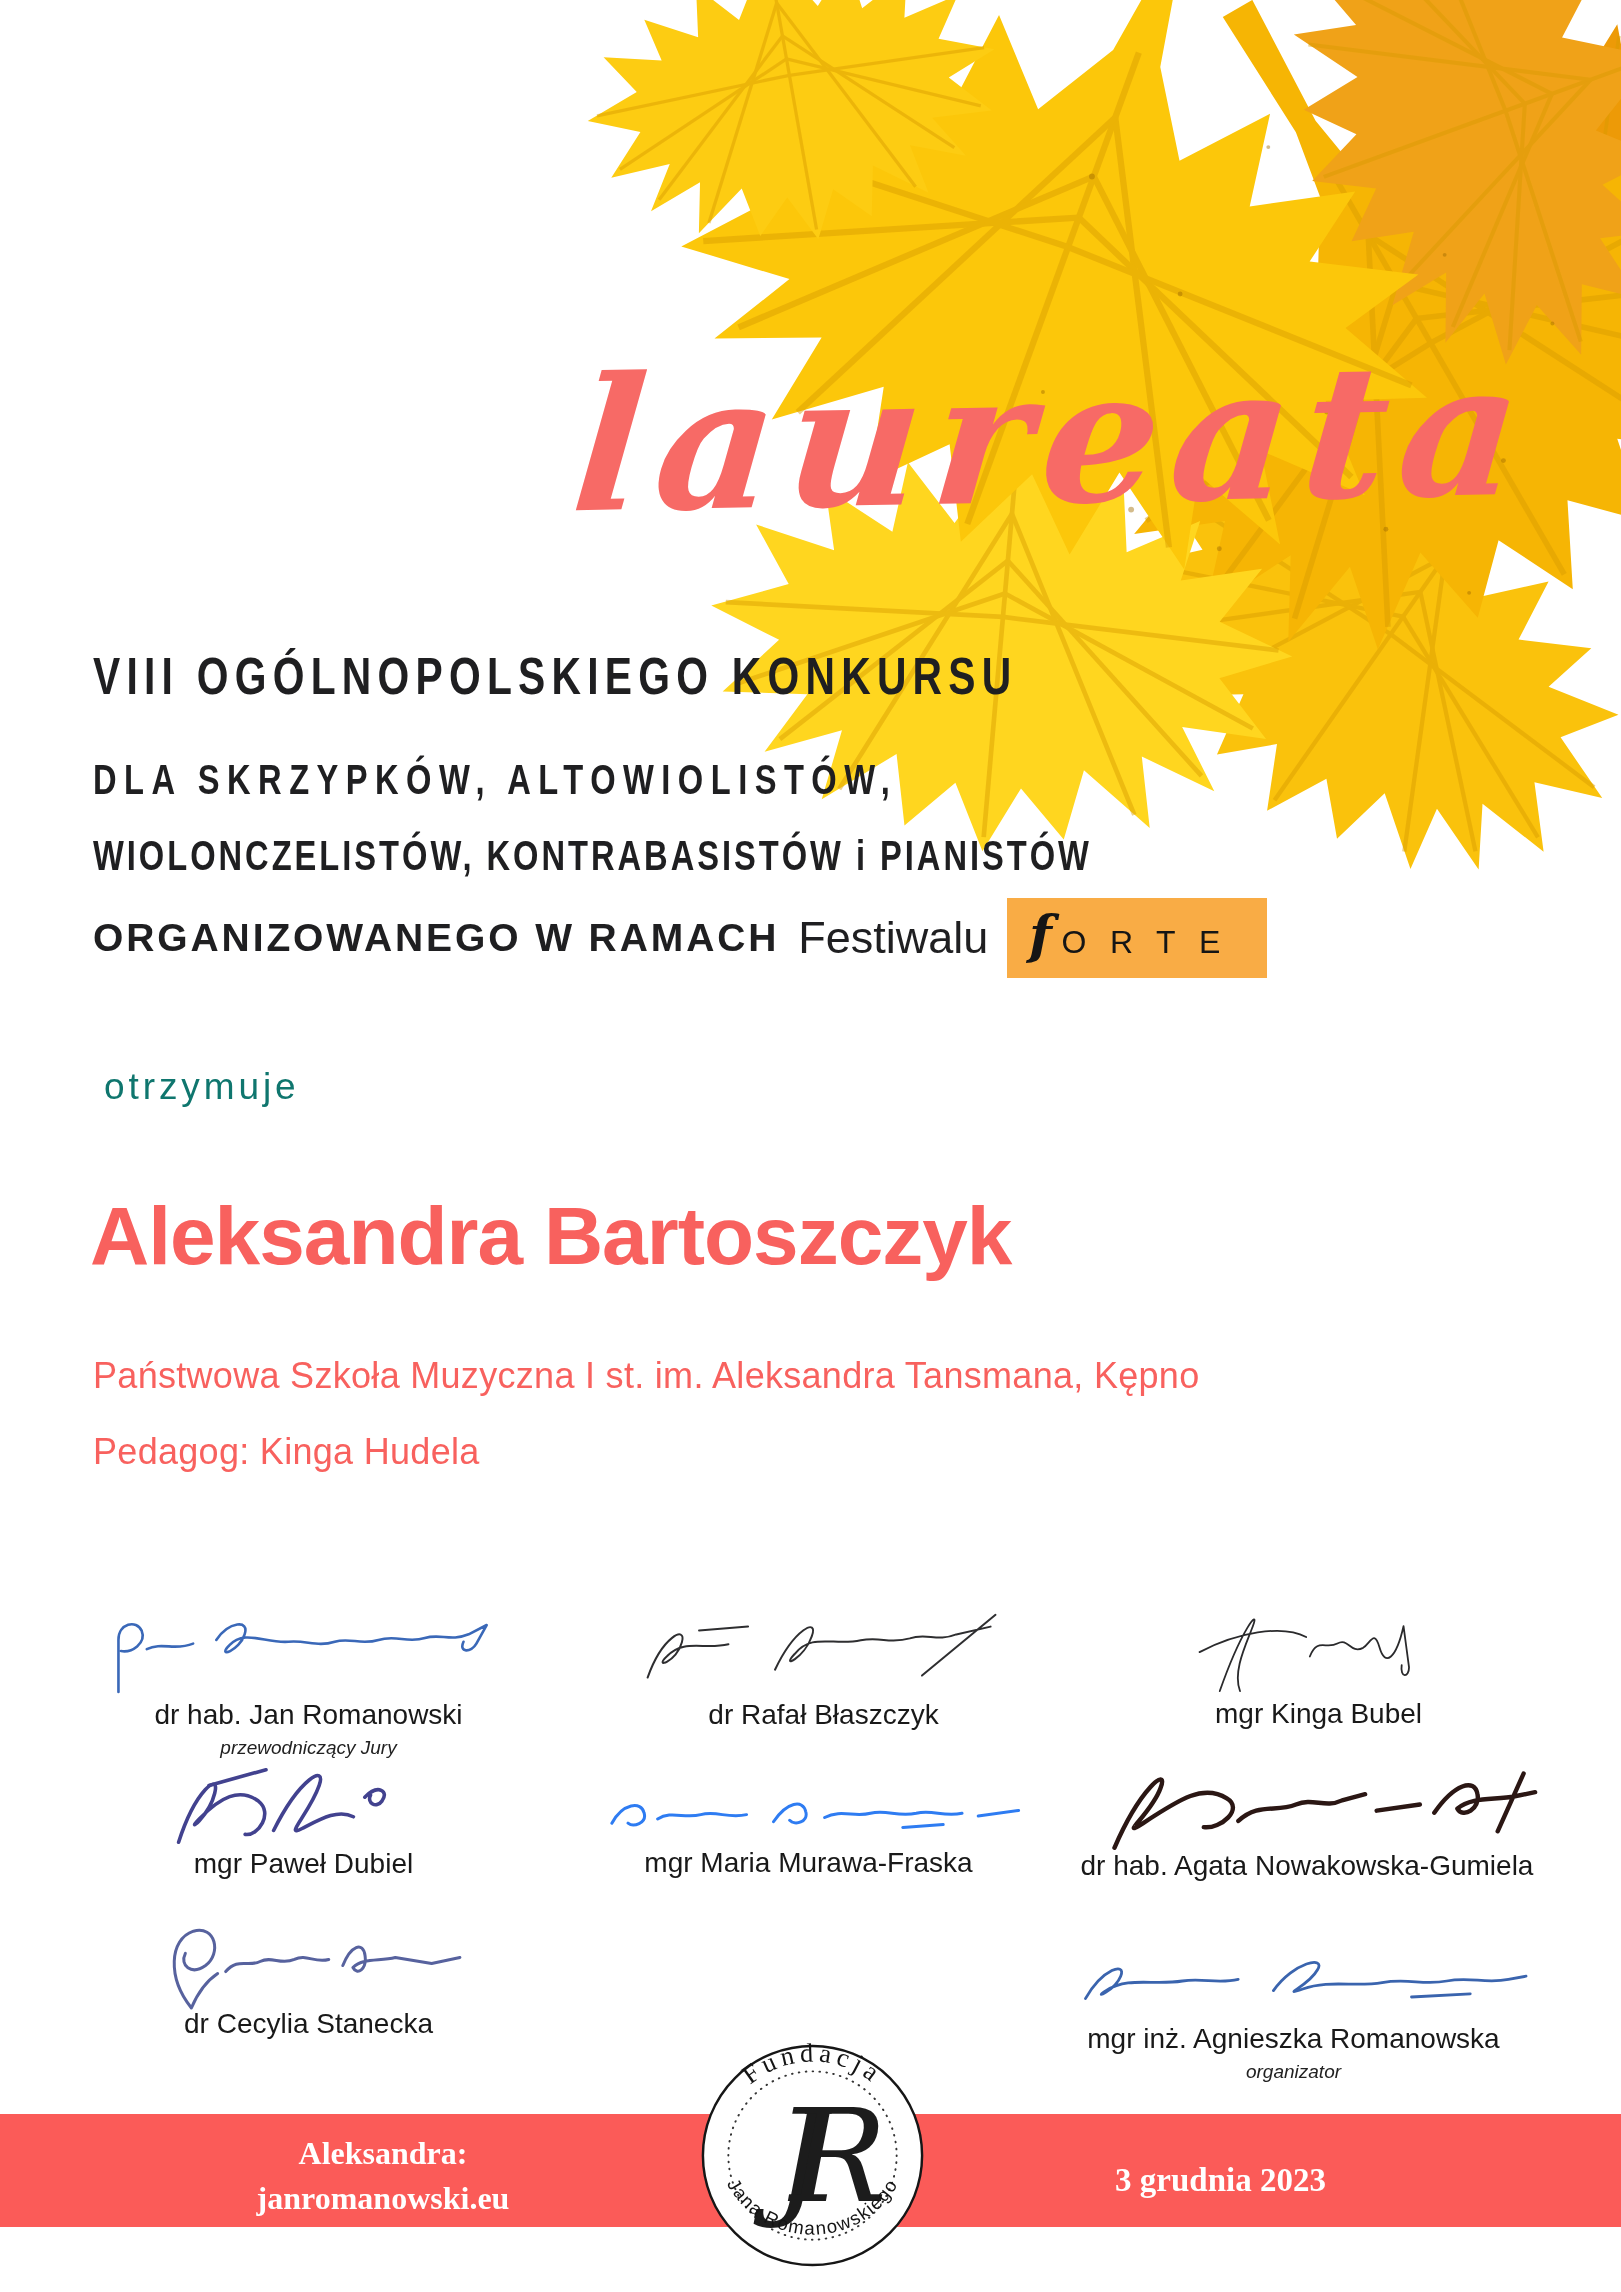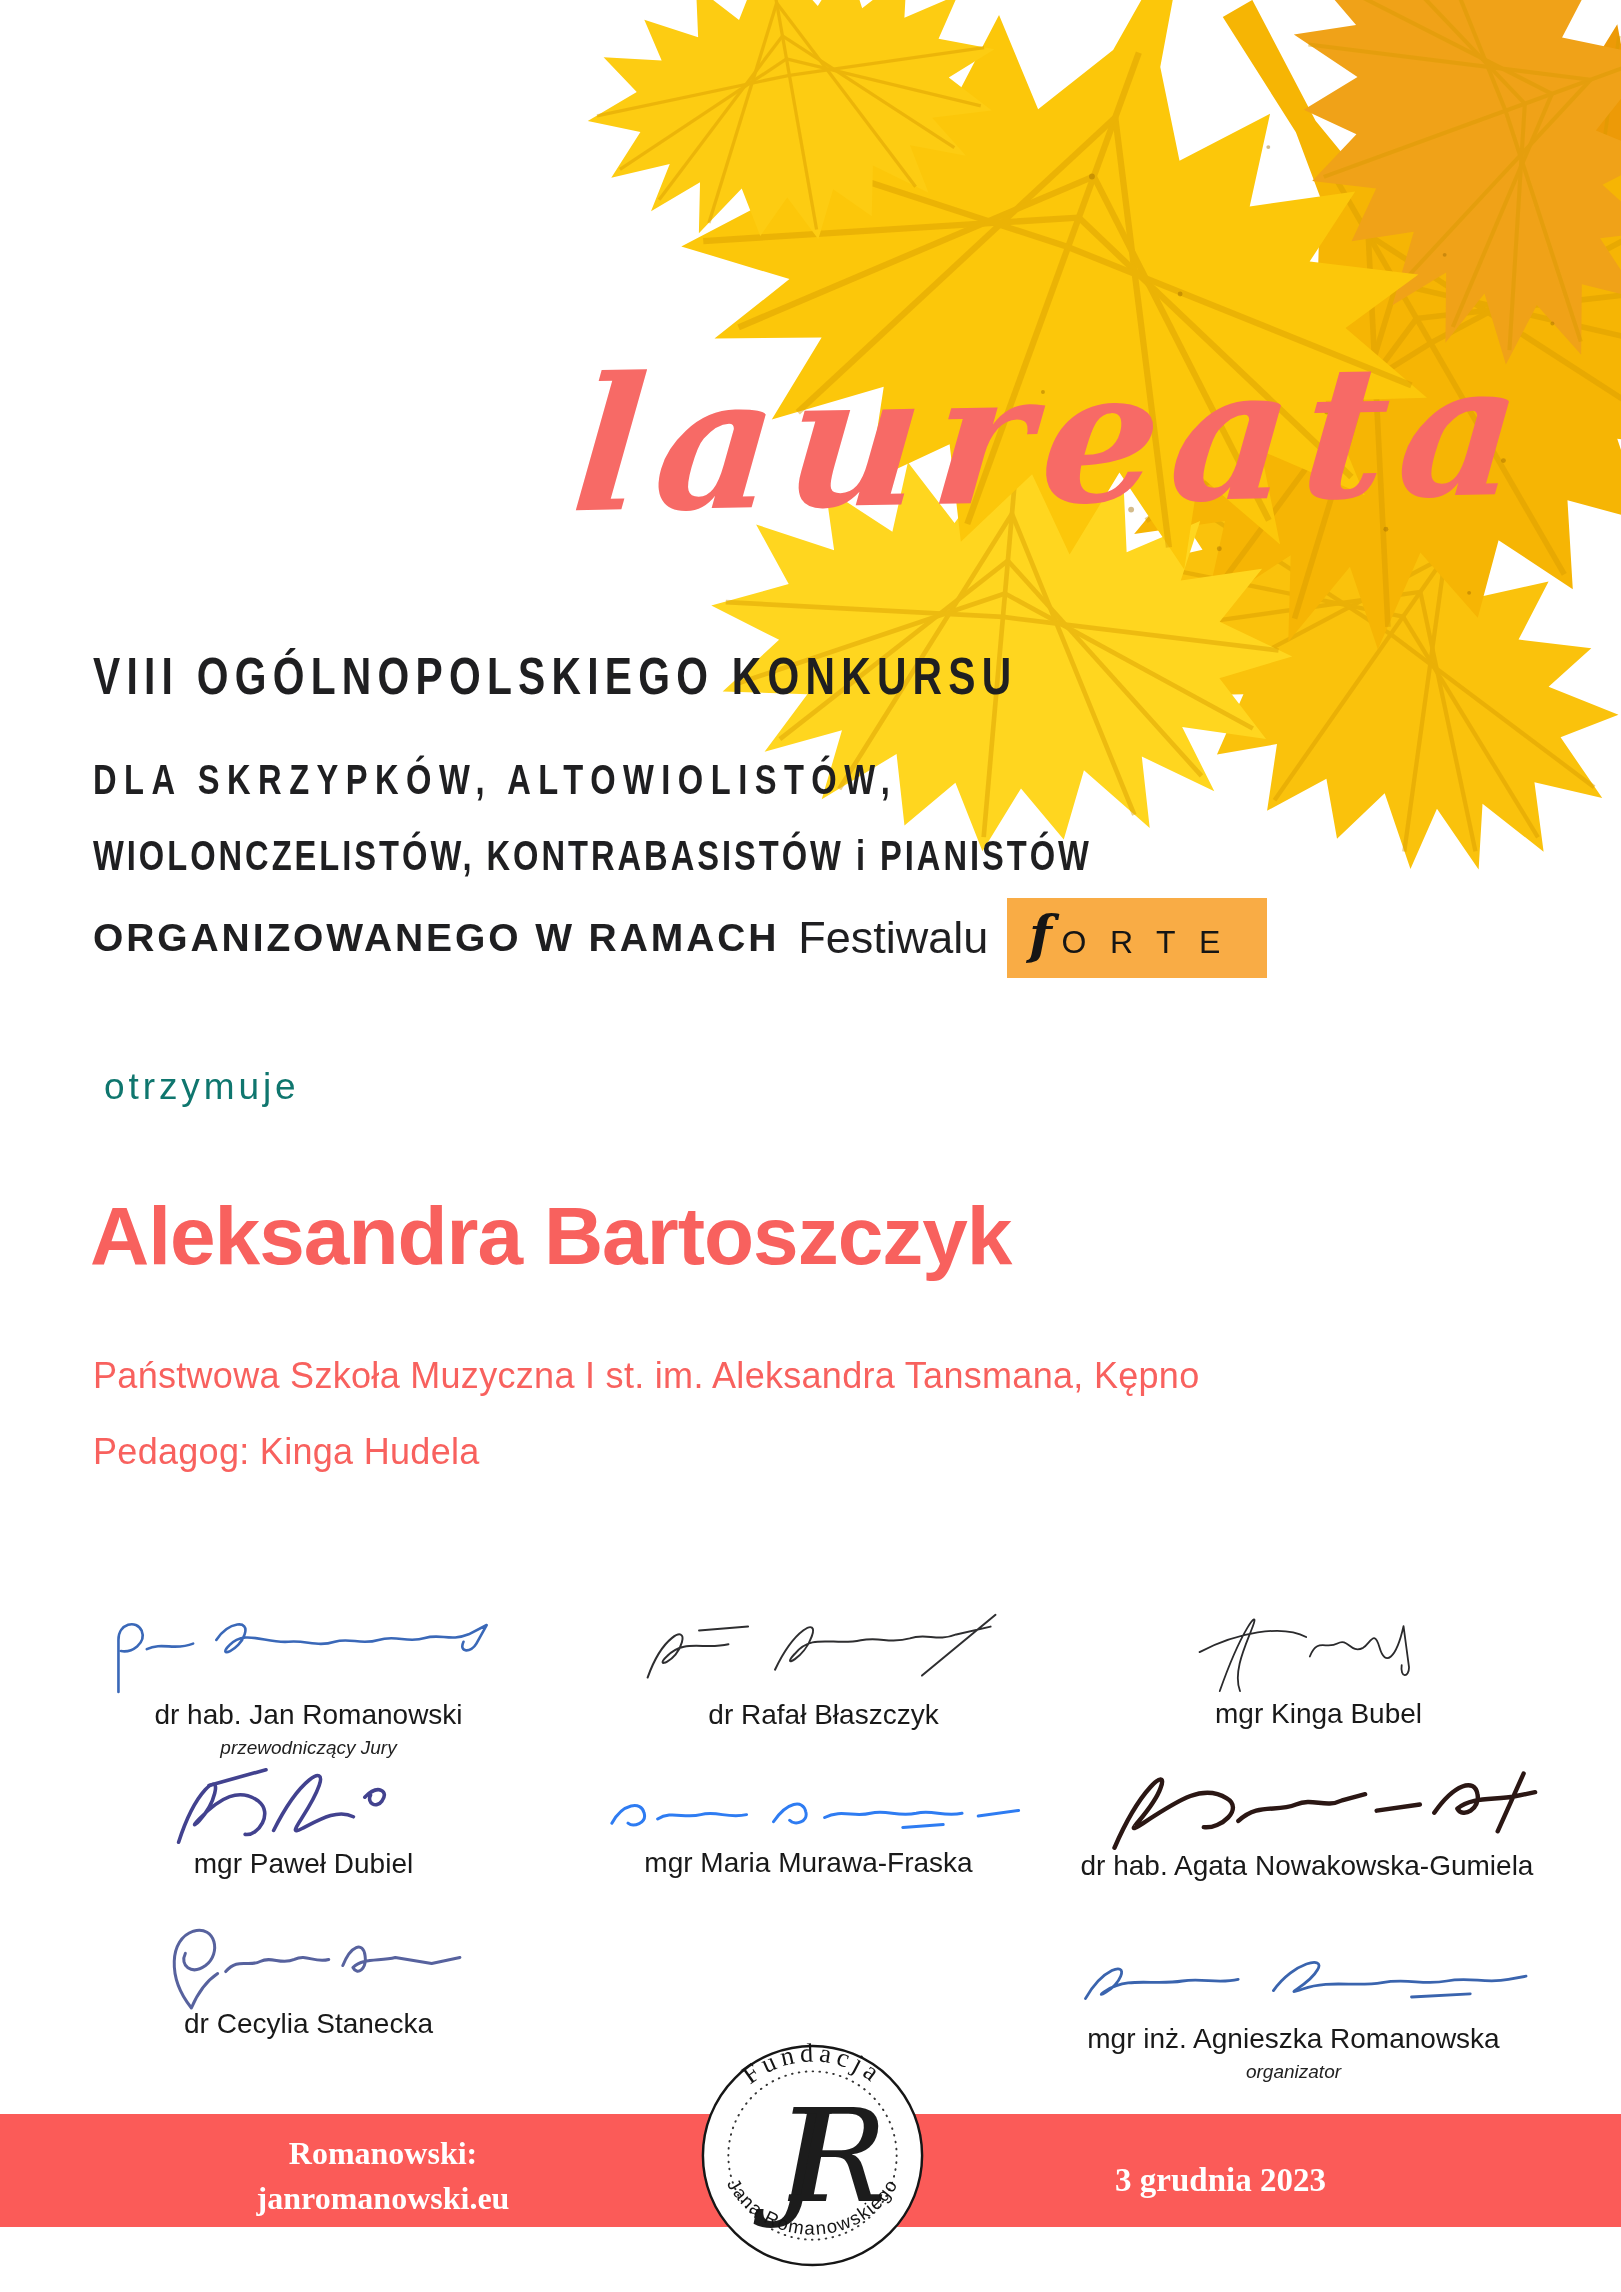--- a/index.html
+++ b/index.html
@@ -171,21 +171,21 @@
           <path d="M18 62 C30 24 46 16 42 34 C38 52 22 64 32 52 C48 34 64 46 84 40 C98 36 108 44 122 38" fill="none" stroke="#3a64ae" stroke-width="2.8" stroke-linecap="round" stroke-linejoin="round" vector-effect="non-scaling-stroke"></path>
           <path d="M146 52 C160 16 182 8 176 26 C170 46 150 60 166 50 C184 38 202 48 220 42 C238 36 248 46 264 40 C280 34 290 44 306 38 L318 34 M240 60 L280 56" fill="none" stroke="#3a64ae" stroke-width="2.8" stroke-linecap="round" stroke-linejoin="round" vector-effect="non-scaling-stroke"></path>
         </svg>
         <div class="sig-name">mgr inż. Agnieszka Romanowska</div>
         <div class="sig-role">organizator</div>
       </div>
     </div>
 
   <div class="footer-bar"></div>
   <div class="footer-left">
-    <div>Romanowski:</div>
+    <div>Aleksandra:</div>
     <div>janromanowski.eu</div>
   </div>
   <div class="footer-date">3 grudnia 2023</div>
 
   <svg class="logo" viewBox="0 0 232 232">
     <defs>
       <path id="arcTop" d="M38 60 A96 96 0 0 1 194 60" fill="none"></path>
       <path id="arcBottom" d="M30 148 A100 100 0 0 0 202 148" fill="none"></path>
     </defs>
     <circle cx="116" cy="116" r="112" fill="#ffffff" stroke="#161616" stroke-width="2.5"></circle>

